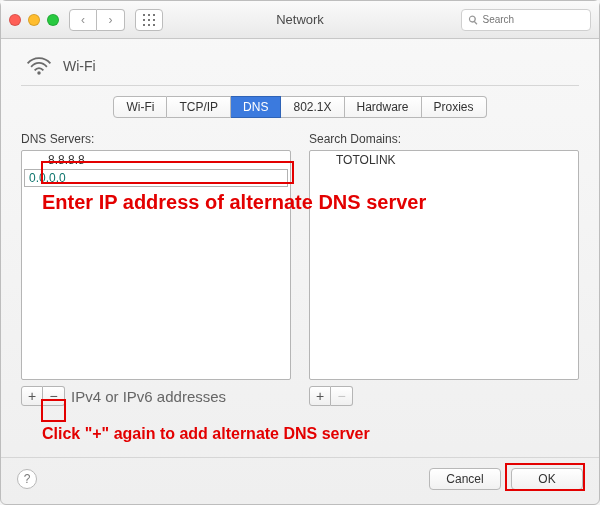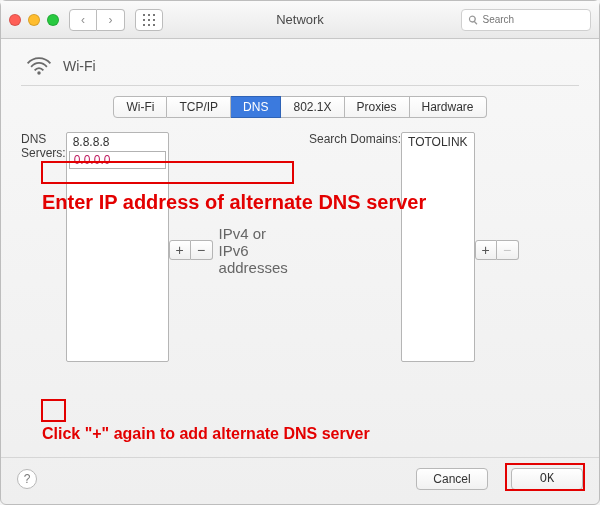--- a/index.html
+++ b/index.html
@@ -85,36 +85,36 @@
       display:flex; align-items:center; justify-content:center;
     }
     .tabs .tab:first-child { border-left-width:1px; border-radius:4px 0 0 4px; }
     .tabs .tab:last-child  { border-radius:0 4px 4px 0; }
     .tab.selected {
       background:#3b7ade; color:#fff; border-color:#2f63b6;
     }
 
     
     .cols { display:flex; gap:18px; }
-    .col { flex:1; display:flex; }
+    .col { flex:1; display:flex; flex-direction:column; }
     .col-label { font-size:12px; color:#3f3f3f; margin-bottom:4px; }
     .listbox {
       background:#fff; border:1px solid #b5b5b5; border-radius:2px;
       height:230px; overflow:hidden; position:relative;
     }
     .listitem {
-      padding:2px 6px; font-size:12px; color:#333;
+      padding:2px 6px; font-size:12px; color:#333;margin-left:20px;
     }
     .listitem.editing {
       border:1px solid rgba(0,0,0,0.3); background:#fff; margin:0 2px;
       padding:0;
     }
     .listitem.editing input {
       width:100%; border:0; outline:0; font-size:12px; padding:1px 4px;
-      color:#be185d;
+      color:#0f766e;
     }
     .row-under { display:flex; align-items:center; gap:6px; margin-top:6px; }
     .sq-btns { display:flex; }
     .sq {
       width:22px; height:20px; border:1px solid #b5b5b5; background:linear-gradient(#ffffff,#f0f0f0);
       display:flex; align-items:center; justify-content:center; font-size:14px; color:#555;
     }
     .sq:first-child { border-radius:3px 0 0 3px; }
     .sq:last-child  { border-radius:0 3px 3px 0; border-left:0;}
     .sq.disabled { color:#c5c5c5; }
@@ -125,29 +125,28 @@
       position:absolute; left:0; right:0; bottom:0;
       padding:10px 16px 14px 16px;
       display:flex; align-items:center;
       border-top:1px solid #d6d6d6;
     }
     .help {
       width:20px; height:20px; border-radius:50%; border:1px solid #b8b8b8;
       background:#fff; color:#7a7a7a; display:flex; align-items:center; justify-content:center;
       font-size:12px;
     }
-    .footer-btns { margin-left:auto; display:flex; gap:23px;border-radius:6px; }
+    .footer-btns { margin-left:auto; display:flex; gap:10px;border-radius:6px; }
     .btn {
       min-width:72px; height:22px; border:1px solid #b8b8b8; border-radius:4px;
       background:linear-gradient(#ffffff,#f1f1f1); font-size:12px; color:#333;
       display:flex; align-items:center; justify-content:center;
     }
     .btn.primary {
       background:linear-gradient(#ffffff,#f1f1f1);
-      font-family:Liberation Mono, monospace;
     }
 
     
     .ann {
       position:absolute; border:2px solid #e30000;
       pointer-events:none;
     }
     .ann-text {
       position:absolute; color:#e30000; font-weight:bold;
       font-family: Arial, sans-serif;
@@ -209,22 +208,22 @@
       </svg>
       <span>Wi-Fi</span>
     </div>
     <div class="divider"></div>
 
     <div class="tabs">
       <div class="tab">Wi-Fi</div>
       <div class="tab">TCP/IP</div>
       <div class="tab selected">DNS</div>
       <div class="tab">802.1X</div>
+      <div class="tab">Hardware</div>
       <div class="tab">Proxies</div>
-      <div class="tab">Hardware</div>
     </div>
 
     <div class="cols">
 
       <div class="col">
         <div class="col-label">DNS Servers:</div>
         <div class="listbox">
           <div class="listitem">8.8.8.8</div>
           <div class="listitem editing">
             <input type="text" value="0.0.0.0" style="">

